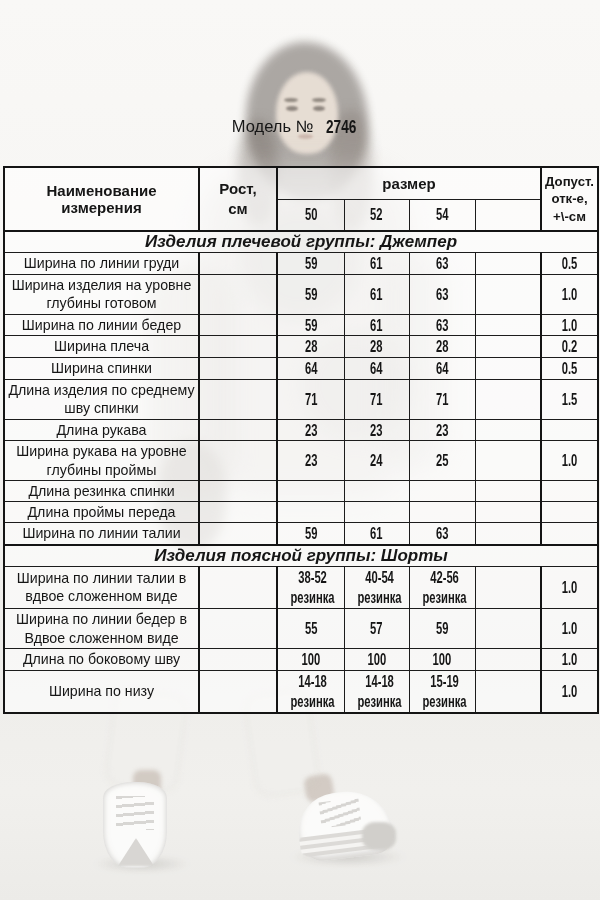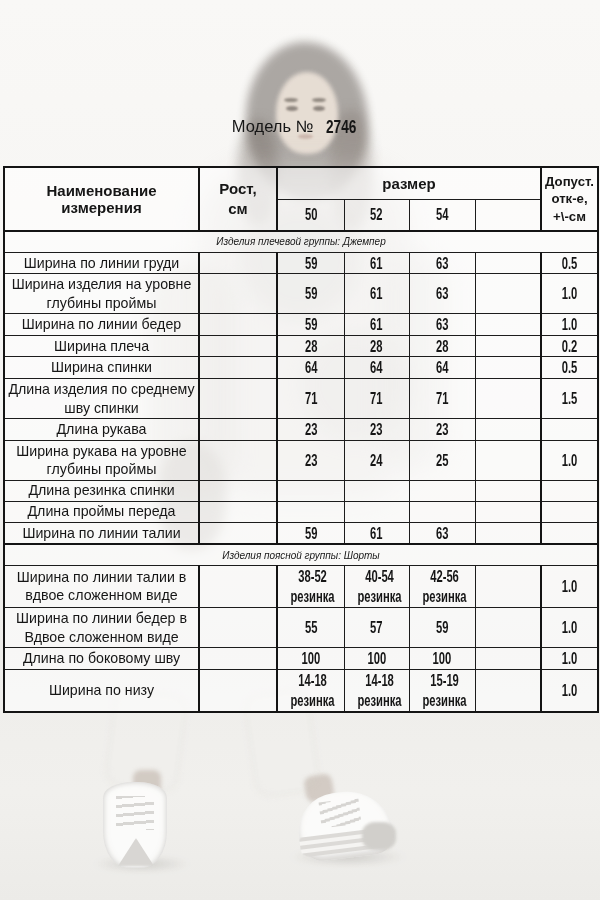--- a/index.html
+++ b/index.html
@@ -68,21 +68,21 @@
     background:rgba(255,255,255,.58);border:2.5px solid #141414;
   }
   .meas th,.meas td{border:1px solid #1c1c1c;padding:0 2px;text-align:center;vertical-align:middle;overflow:hidden;}
   .meas thead tr{height:32px;}
   .meas thead th{font-weight:bold;font-size:15px;border-bottom:2.5px solid #141414;}
   .meas th.size-h{border-bottom:1px solid #1c1c1c;}
   .meas th.tol-h{font-size:13.2px;line-height:1.3;}
   .bL2{border-left:2.2px solid #141414 !important;}
   .pre{white-space:pre-line;}
   tr.section-row{height:21px;}
-  td.section-cell{font-style:italic;font-weight:normal;font-size:10px;border-top:2px solid #141414;}
+  td.section-cell{font-style:italic;font-weight:bold;font-size:17px;border-top:2px solid #141414;}
   tr.single{height:21px;}
   tr.tall{height:40px;}
   td.label-cell{font-size:14.2px;line-height:1.3;}
   .num{display:inline-block;transform:scaleX(.68);font-weight:bold;font-size:16.5px;line-height:1.25;white-space:pre-line;letter-spacing:0;}
   .rost-h{font-size:15px;line-height:1.35;}
 </style>
 </head>
 <body>
 
 <div class="stage">
@@ -160,21 +160,21 @@
           <td class="label-cell pre">Ширина по линии груди</td>
           <td class="bL2"></td>
           <td class="bL2"><span class="num pre">59</span></td>
           <td><span class="num pre">61</span></td>
           <td><span class="num pre">63</span></td>
           <td><span class="num pre"></span></td>
           <td class="bL2"><span class="num">0.5</span></td>
         </tr>
         <tr class="tall">
           <td class="label-cell pre">Ширина изделия на уровне
-глубины проймы</td>
+глубины готовом</td>
           <td class="bL2"></td>
           <td class="bL2"><span class="num pre">59</span></td>
           <td><span class="num pre">61</span></td>
           <td><span class="num pre">63</span></td>
           <td><span class="num pre"></span></td>
           <td class="bL2"><span class="num">1.0</span></td>
         </tr>
         <tr class="single">
           <td class="label-cell pre">Ширина по линии бедер</td>
           <td class="bL2"></td>

